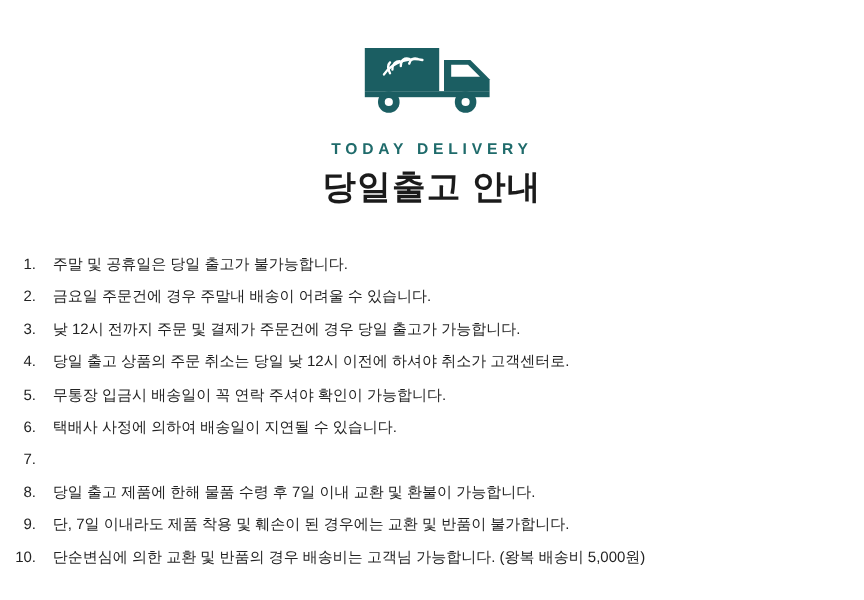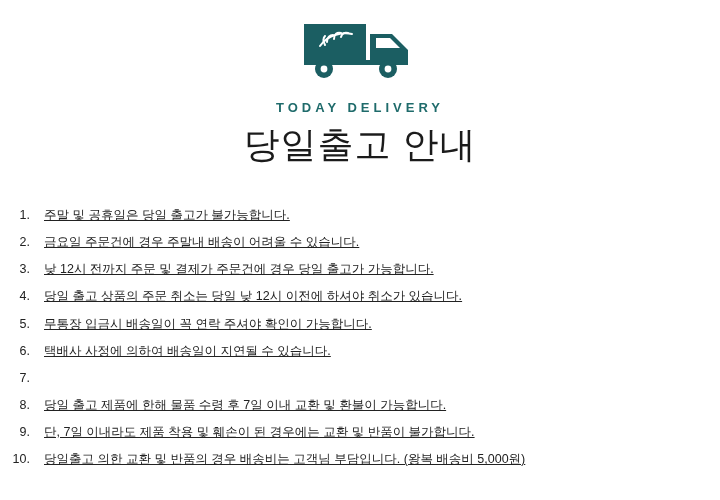--- a/index.html
+++ b/index.html
@@ -16,39 +16,39 @@
   }
   .page {
     width: 720px;
     height: 500px;
     position: relative;
     box-sizing: border-box;
   }
 
   
   .header {
-    padding-top: 12px;
+    padding-top: 28px;
     text-align: center;
   }
   .truck-icon {
     display: block;
     margin: 0 auto;
   }
   .eyebrow {
     margin-top: 18px;
     font-size: 13px;
     letter-spacing: 4px;
     color: #1f6b6b;
     font-weight: bold;
     text-transform: uppercase;
   }
   .title {
     margin-top: 6px;
-    font-size: 36px;
-    font-weight: normal;
+    font-size: 28px;
+    font-weight: bold;
     color: #1b1b1b;
     letter-spacing: 1px;
   }
 
   
   .notice-list {
     margin: 36px 0 0 0;
     padding: 0 30px 0 0;
     list-style: none;
   }
@@ -68,21 +68,20 @@
     box-sizing: border-box;
     color: #222222;
     font-size: 12.5px;
     line-height: 1.45;
   }
   .item-body {
     flex: 1;
   }
   .item-text {
     display: block;
-    text-decoration: underline;
   }
   .item-sub {
     display: block;
     margin-top: 5px;
   }
 </style>
 </head>
 <body>
 
 <div class="page">
@@ -134,21 +133,21 @@
       </li>
       <li class="notice-item">
         <span class="item-num">3.</span>
         <span class="item-body">
           <span class="item-text">낮 12시 전까지 주문 및 결제가 주문건에 경우 당일 출고가 가능합니다.</span>
         </span>
       </li>
       <li class="notice-item">
         <span class="item-num">4.</span>
         <span class="item-body">
-          <span class="item-text">당일 출고 상품의 주문 취소는 당일 낮 12시 이전에 하셔야 취소가 있습니다.</span>
+          <span class="item-text">당일 출고 상품의 주문 취소는 당일 낮 12시 이전에 하셔야 취소가 고객센터로.</span>
         </span>
       </li>
       <li class="notice-item">
         <span class="item-num">5.</span>
         <span class="item-body">
           <span class="item-text">무통장 입금시 배송일이 꼭 연락 주셔야 확인이 가능합니다.</span>
         </span>
       </li>
       <li class="notice-item">
         <span class="item-num">6.</span>
@@ -169,18 +168,18 @@
       </li>
       <li class="notice-item">
         <span class="item-num">9.</span>
         <span class="item-body">
           <span class="item-text">단, 7일 이내라도 제품 착용 및 훼손이 된 경우에는 교환 및 반품이 불가합니다.</span>
         </span>
       </li>
       <li class="notice-item">
         <span class="item-num">10.</span>
         <span class="item-body">
-          <span class="item-text">당일출고 의한 교환 및 반품의 경우 배송비는 고객님 부담입니다. (왕복 배송비 5,000원)</span>
+          <span class="item-text">단순변심에 의한 교환 및 반품의 경우 배송비는 고객님 가능합니다. (왕복 배송비 5,000원)</span>
         </span>
       </li>
     </ul>
 
 </div>
 
 </body></html>

